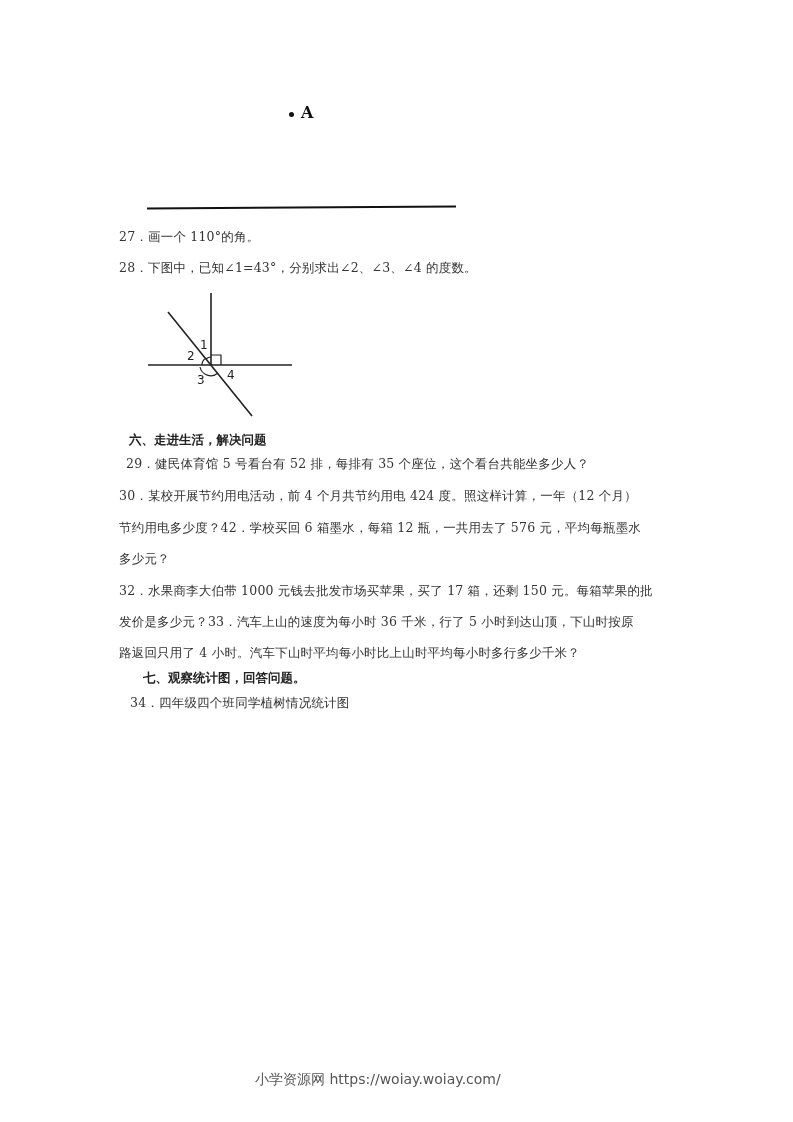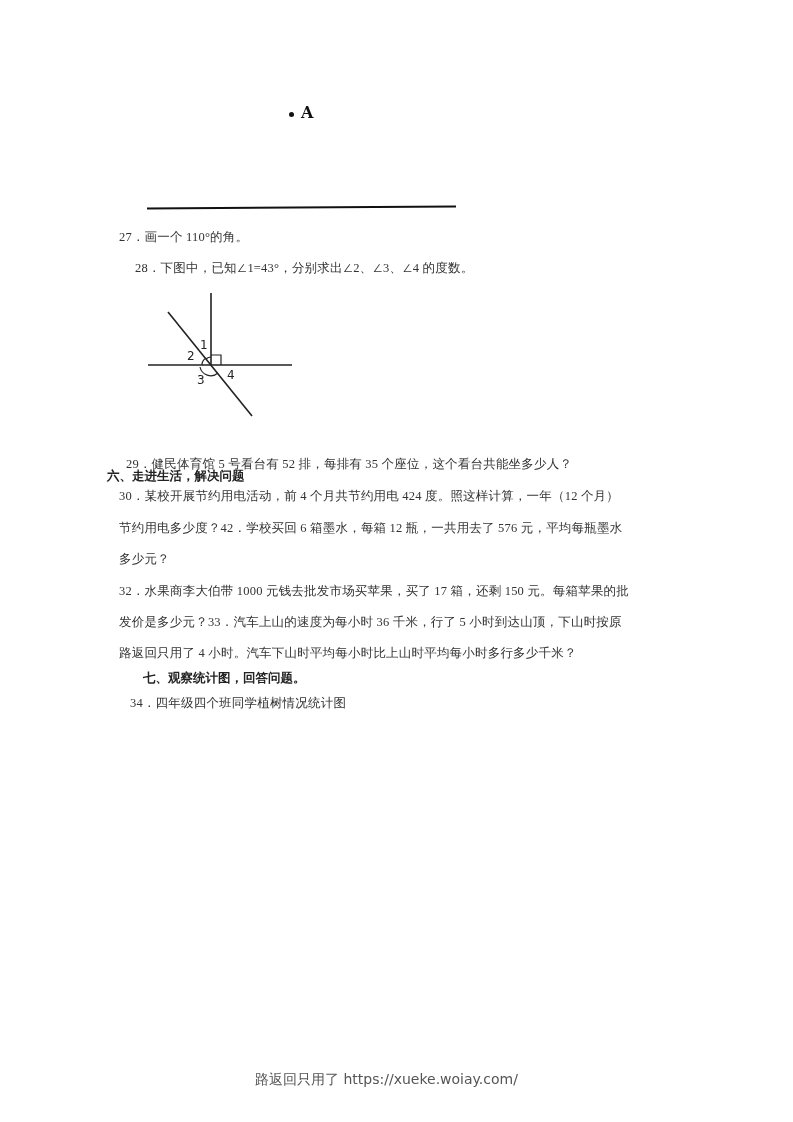--- a/index.html
+++ b/index.html
@@ -1,38 +1,38 @@
 <!DOCTYPE html>
 <html><head>
 <meta charset="utf-8">
 <style>
   html, body { margin: 0; padding: 0; background: #ffffff; }
   body { width: 793px; height: 1122px; position: relative; overflow: hidden;
          font-family: "DejaVu Serif", "Liberation Serif", serif; color: #333; }
   .abs { position: absolute; }
-  .line { font-size: 12.5px; white-space: nowrap; letter-spacing: 0.2px; font-family: Liberation Serif, serif; }
+  .line { font-size: 12.5px; white-space: nowrap; letter-spacing: 0.2px; }
   .heading { font-family: "DejaVu Sans", "Liberation Sans", sans-serif; font-weight: bold; font-size: 12.5px; color: #222; }
   .footer { font-family: "DejaVu Sans", "Liberation Sans", sans-serif; font-size: 14px; color: #555; }
   svg { position: absolute; overflow: visible; }
 </style>
 </head>
 <body>
 
 <div class="abs" style="left:280px; top:100px; width:60px; height:30px;">
   <span class="abs" style="left:9px; top:12px; width:5px; height:5px; border-radius:50%; background:#111;"></span>
   <span class="abs" style="left:21px; top:3px; font-family:'DejaVu Serif',serif; font-weight:bold; font-size:16px; color:#111;">A</span>
 </div>
 
 <svg style="left:146px; top:205px;" width="312" height="6">
   <line x1="1" y1="3.5" x2="310" y2="1.5" stroke="#111" stroke-width="2"></line>
 </svg>
 
 <div class="abs line" style="left:119px; top:229px;">27．画一个 110°的角。</div>
 
-<div class="abs line" style="left:119px; top:260px;margin-left:16px;">28．下图中，已知∠1=43°，分别求出∠2、∠3、∠4 的度数。</div>
+<div class="abs line" style="left:119px; top:260px;">28．下图中，已知∠1=43°，分别求出∠2、∠3、∠4 的度数。</div>
 
 <div class="abs" style="left:130px; top:285px; width:180px; height:140px;">
   <svg style="left:0; top:0;" width="180" height="140">
 
     <line x1="81" y1="8" x2="81" y2="80" stroke="#222" stroke-width="1.6"></line>
 
     <line x1="18" y1="80" x2="162" y2="80" stroke="#222" stroke-width="1.6"></line>
 
     <line x1="38" y1="27" x2="122" y2="131" stroke="#222" stroke-width="1.6"></line>
 
@@ -43,25 +43,25 @@
     <path d="M 70 82 A 11 11 0 0 0 88 88" fill="none" stroke="#222" stroke-width="1.2"></path>
 
     <path d="M 81 72 A 8 8 0 0 0 76 74" fill="none" stroke="#222" stroke-width="1.2"></path>
   </svg>
   <span class="abs" style="left:70px; top:53px; font-family:'DejaVu Sans',sans-serif; font-size:12px; color:#222;">1</span>
   <span class="abs" style="left:57px; top:64px; font-family:'DejaVu Sans',sans-serif; font-size:12px; color:#222;">2</span>
   <span class="abs" style="left:67px; top:88px; font-family:'DejaVu Sans',sans-serif; font-size:12px; color:#222;">3</span>
   <span class="abs" style="left:97px; top:83px; font-family:'DejaVu Sans',sans-serif; font-size:12px; color:#222;">4</span>
 </div>
 
-<div class="abs heading" style="left:107px; top:432px;margin-top:36px;">六、走进生活，解决问题</div>
+<div class="abs heading" style="left:129px; top:432px;">六、走进生活，解决问题</div>
 <div class="abs line" style="left:126px; top:456px;">29．健民体育馆 5 号看台有 52 排，每排有 35 个座位，这个看台共能坐多少人？</div>
 <div class="abs line" style="left:119px; top:488px;">30．某校开展节约用电活动，前 4 个月共节约用电 424 度。照这样计算，一年（12 个月）</div>
 <div class="abs line" style="left:119px; top:520px;">节约用电多少度？42．学校买回 6 箱墨水，每箱 12 瓶，一共用去了 576 元，平均每瓶墨水</div>
 <div class="abs line" style="left:119px; top:551px;">多少元？</div>
 <div class="abs line" style="left:119px; top:583px;">32．水果商李大伯带 1000 元钱去批发市场买苹果，买了 17 箱，还剩 150 元。每箱苹果的批</div>
 <div class="abs line" style="left:119px; top:614px;">发价是多少元？33．汽车上山的速度为每小时 36 千米，行了 5 小时到达山顶，下山时按原</div>
 <div class="abs line" style="left:119px; top:645px;">路返回只用了 4 小时。汽车下山时平均每小时比上山时平均每小时多行多少千米？</div>
 
 <div class="abs heading" style="left:119px; top:670px;margin-left:24px;">七、观察统计图，回答问题。</div>
 <div class="abs line" style="left:119px; top:695px;margin-left:11px;">34．四年级四个班同学植树情况统计图</div>
 
-<div class="abs footer" style="left:255px; top:1071px;">路返回只用了 https://xueke.woiay.com/</div>
+<div class="abs footer" style="left:255px; top:1071px;">小学资源网 https://woiay.woiay.com/</div>
 
 </body></html>

